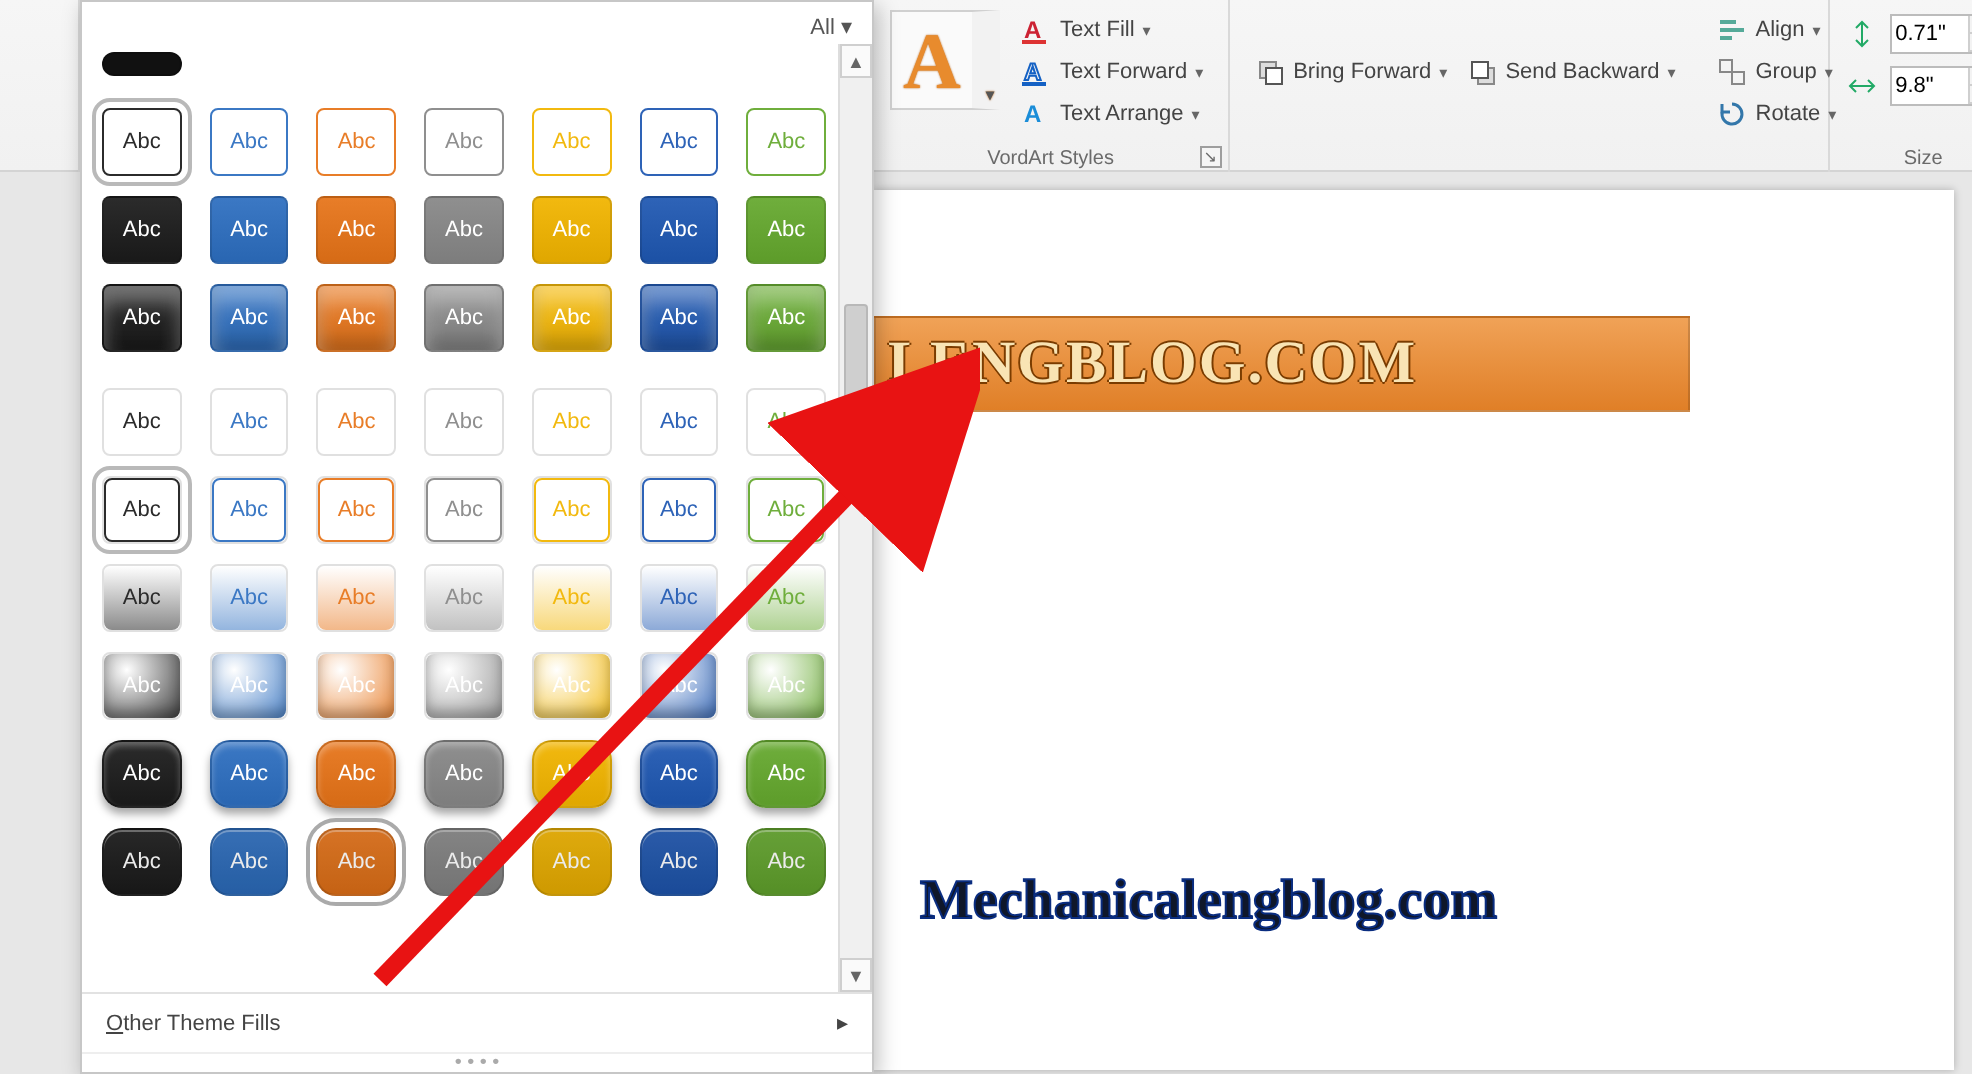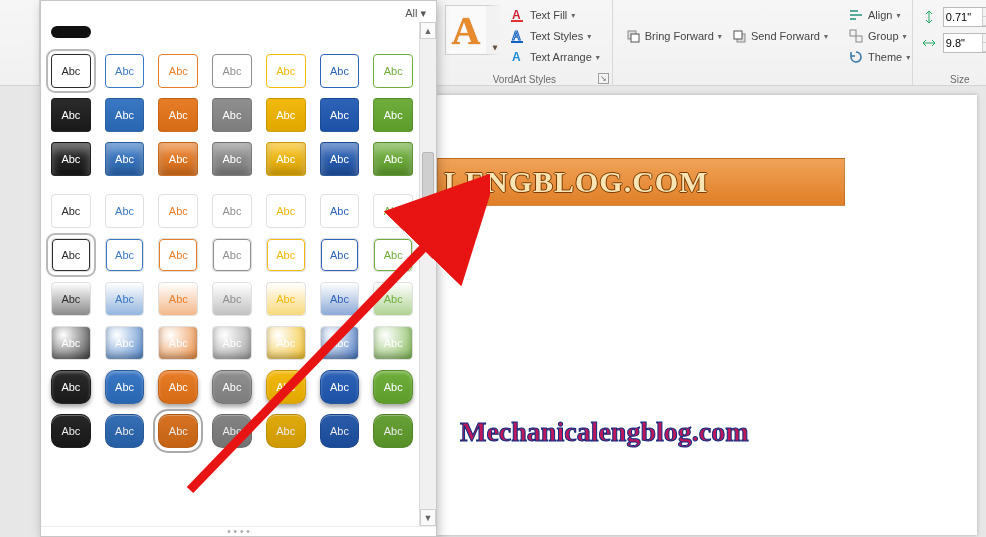--- a/index.html
+++ b/index.html
@@ -39,23 +39,23 @@
     background: linear-gradient(#f0a257,#e07f27);
     border:1px solid rgba(0,0,0,.15);
     display:flex;align-items:center;padding-left:6px;
   }
   .wordart-text{
     font-family:"Times New Roman",serif; font-weight:bold; font-size:30px; letter-spacing:1px;
     color:#f9e4b4;
     text-shadow:0 1px 0 #7a3c00,1px 0 0 #7a3c00,-1px 0 0 #7a3c00,0 -1px 0 #7a3c00;
   }
   .caption{
-    position:absolute; left:460px; top:416px;
+    position:absolute; left:460px; top:435px;
     font-family:"Comic Sans MS","Segoe Script",cursive; font-size:28px; font-weight:bold;
-    color:#be185d;
+    color:#0f172a;
     -webkit-text-stroke:1px #0a2d80;
   }
 
   
   .gallery{
     position:absolute; left:40px; top:0; width:397px; height:537px;
     background:#fff; border:1px solid #c7c7c7; box-shadow:2px 3px 10px rgba(0,0,0,.25);
     display:flex; flex-direction:column;
   }
   .gallery-top{padding:6px 10px 2px 24px; display:flex; justify-content:flex-end; align-items:flex-start; gap:3px; color:#555;}
@@ -124,21 +124,21 @@
             <span>Text Fill</span>
             <span class="caret">▾</span>
           </div>
           <div class="cmd">
             <span class="ico">
               <svg viewBox="0 0 16 16">
                   <text x="2" y="12" font-size="12" font-weight="bold" fill="none" stroke="#1461c4" stroke-width="1">A</text>
                   <rect x="1" y="13" width="12" height="2" fill="#1461c4"></rect>
                 </svg>
             </span>
-            <span>Text Styles</span>
+            <span>Text Forward</span>
             <span class="caret">▾</span>
           </div>
           <div class="cmd">
             <span class="ico">
               <svg viewBox="0 0 16 16">
                   <text x="2" y="12" font-size="12" font-weight="bold" fill="#1a8dd8">A</text>
                 </svg>
             </span>
             <span>Text Arrange</span>
             <span class="caret">▾</span>
@@ -162,21 +162,21 @@
             <span>Bring Forward</span>
             <span class="caret">▾</span>
           </div>
           <div class="cmd">
             <span class="ico">
                 <svg viewBox="0 0 16 16">
                   <rect x="6" y="6" width="8" height="8" fill="#ddd" stroke="#888"></rect>
                   <rect x="3" y="3" width="8" height="8" fill="#fff" stroke="#555"></rect>
                 </svg>
               </span>
-            <span>Send Forward</span>
+            <span>Send Backward</span>
             <span class="caret">▾</span>
           </div>
         </div>
         <div style="display:flex;flex-direction:column;gap:1px;padding-top:2px">
           <div class="cmd">
             <span class="ico">
                 <svg viewBox="0 0 16 16">
                   <rect x="2" y="3" width="8" height="2" fill="#5a9"></rect>
                   <rect x="2" y="7" width="12" height="2" fill="#5a9"></rect>
                   <rect x="2" y="11" width="6" height="2" fill="#5a9"></rect>
@@ -195,21 +195,21 @@
             <span>Group</span>
             <span class="caret">▾</span>
           </div>
           <div class="cmd">
             <span class="ico">
                 <svg viewBox="0 0 16 16">
                   <path d="M8 3a5 5 0 1 1-4.9 4" fill="none" stroke="#37a" stroke-width="1.5"></path>
                   <path d="M3 3l0 4 4 0" fill="none" stroke="#37a" stroke-width="1.5"></path>
                 </svg>
               </span>
-            <span>Theme</span>
+            <span>Rotate</span>
             <span class="caret">▾</span>
           </div>
         </div>
       </div>
     </div>
 
     <div class="ribbon-group" style="width:110px">
       <div style="display:flex;flex-direction:column;gap:6px;padding-top:4px">
         <div style="display:flex;align-items:center;gap:6px">
           <span class="ico">
@@ -405,20 +405,24 @@
         </div>
       </div>
 
     <div class="scroll-rail">
       <div class="scroll-btn">▲</div>
       <div class="scroll-thumb" style="top:130px"></div>
       <div class="scroll-btn" style="position:absolute;bottom:0;left:0;right:0">▼</div>
     </div>
   </div>
 
+  <div class="gallery-foot">
+    <span><u style="text-decoration:none;border-bottom:1px solid transparent"><span style="text-decoration:underline">O</span></u><span>ther Theme Fills</span></span>
+    <span>▸</span>
+  </div>
   <div class="gallery-resize">• • • •</div>
 </div>
 
 <svg class="arrow-svg" viewBox="0 0 330 360">
   <defs>
       <marker id="ah" markerWidth="12" markerHeight="12" refX="6" refY="6" orient="auto">
     <path d="M0,0 L12,6 L0,12 Z" fill="#e81313"></path>
       </marker>
     </defs>
   <line x1="30" y1="340" x2="300" y2="60" stroke="#e81313" stroke-width="9" marker-end="url(#ah)"></line>

